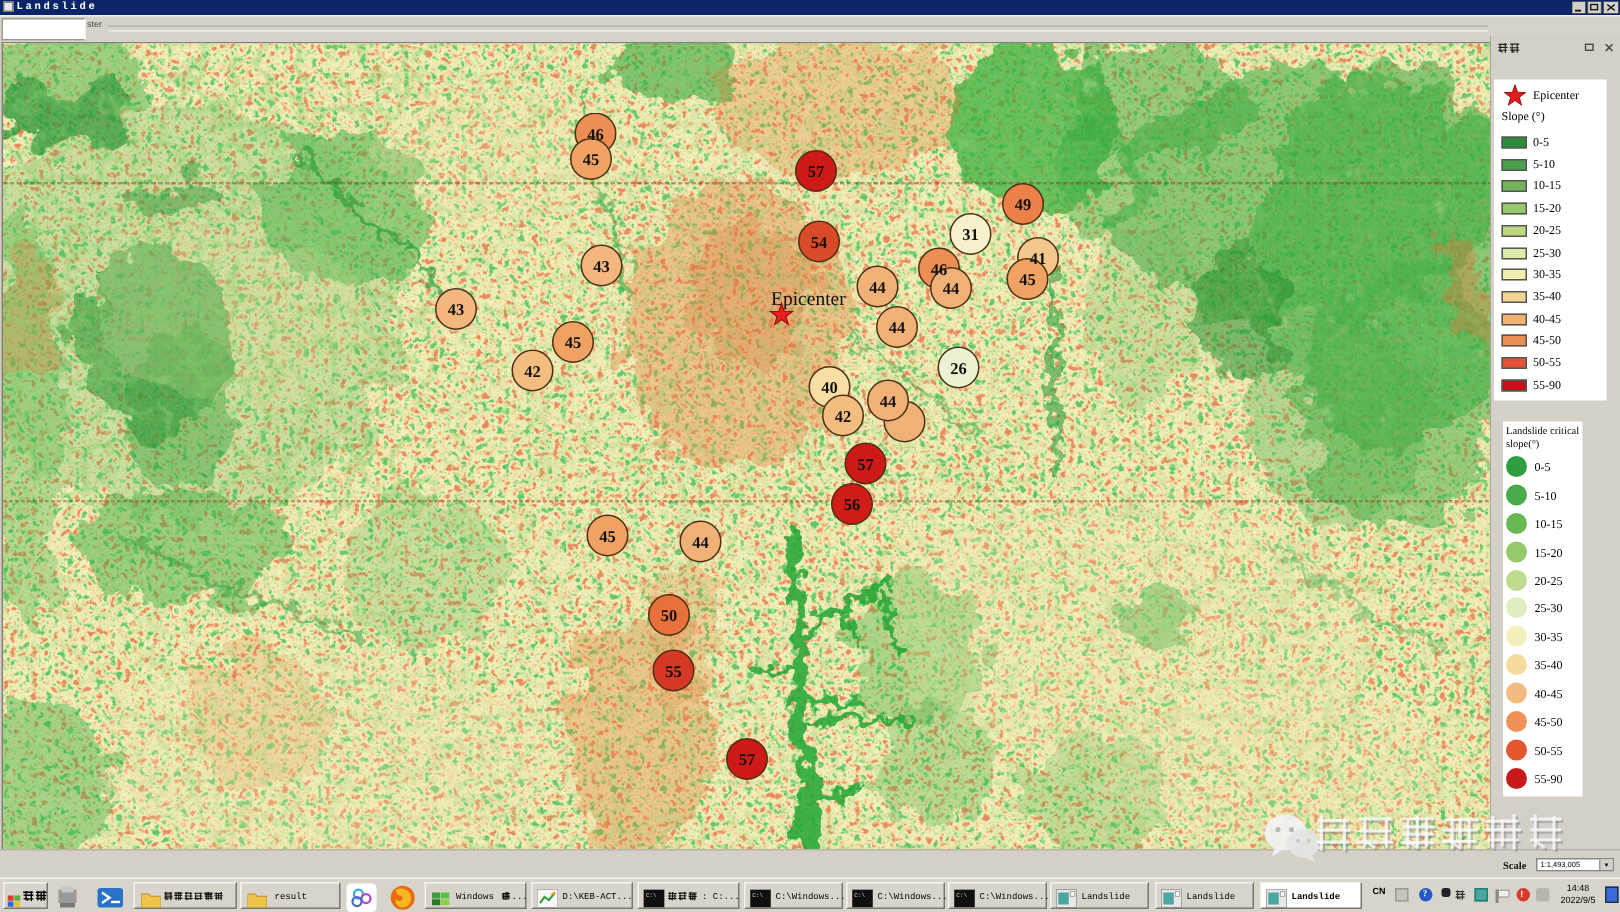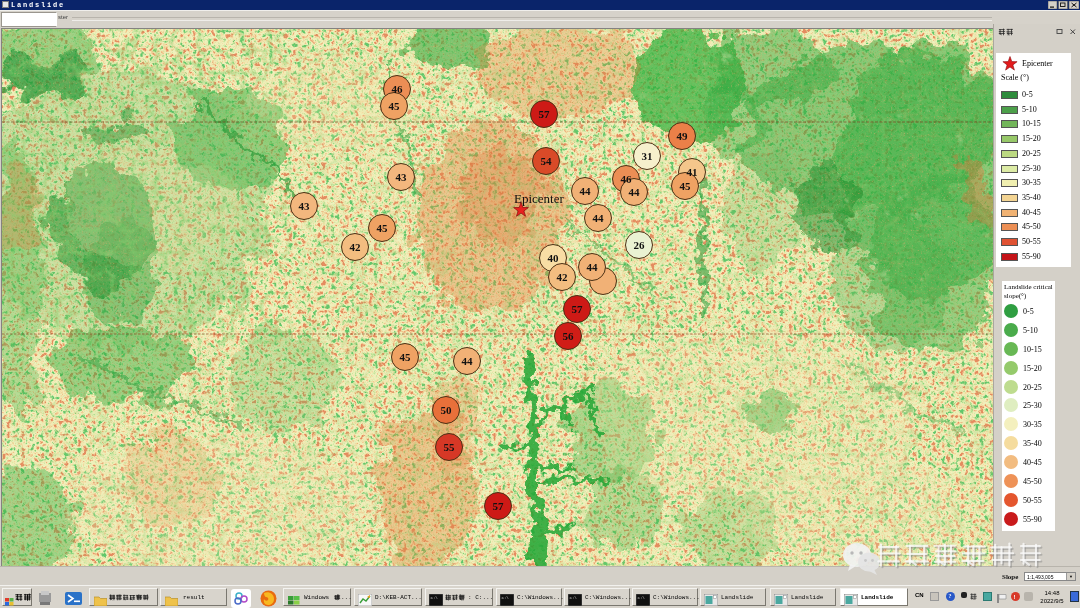--- a/index.html
+++ b/index.html
@@ -252,21 +252,21 @@
     </svg>
   <svg class="abs" style="left:62px;top:4px" width="22" height="8">
     <rect x="1" y="1.5" width="5" height="4" fill="none" stroke="#444" stroke-width="0.9"></rect>
     <path d="M 14.5 1.5 L 19 6 M 19 1.5 L 14.5 6" stroke="#444" stroke-width="1"></path>
   </svg>
   <div class="abs" style="left:2px;top:29px;width:75px;height:214px;background:#fff;"></div>
 <svg class="abs" style="left:6px;top:31px" width="20" height="16">
       <polygon points="10.0,1.5 11.8,6.6 17.1,6.7 12.9,9.9 14.4,15.1 10.0,12.0 5.6,15.1 7.1,9.9 2.9,6.7 8.2,6.6" fill="#e31a1c" stroke="#8a0a0c" stroke-width="0.6"></polygon>
     </svg>
 <div class="abs" style="left:28px;top:35px;font:8px 'Liberation Serif',serif;color:#000;">Epicenter</div>
-<div class="abs" style="left:7px;top:49px;font:8px 'Liberation Serif',serif;color:#000;">Scale (°)</div>
+<div class="abs" style="left:7px;top:49px;font:8px 'Liberation Serif',serif;color:#000;">Slope (°)</div>
 <div class="abs" style="left:7px;top:67px;width:17px;height:8px;background:#2e8b3c;border:1px solid #555;box-sizing:border-box;"></div>
 <div class="abs" style="left:28px;top:66px;font:8px 'Liberation Serif',serif;color:#000;">0-5</div>
 <div class="abs" style="left:7px;top:82px;width:17px;height:8px;background:#4ca04a;border:1px solid #555;box-sizing:border-box;"></div>
 <div class="abs" style="left:28px;top:81px;font:8px 'Liberation Serif',serif;color:#000;">5-10</div>
 <div class="abs" style="left:7px;top:96px;width:17px;height:8px;background:#72b55a;border:1px solid #555;box-sizing:border-box;"></div>
 <div class="abs" style="left:28px;top:95px;font:8px 'Liberation Serif',serif;color:#000;">10-15</div>
 <div class="abs" style="left:7px;top:111px;width:17px;height:8px;background:#97c869;border:1px solid #555;box-sizing:border-box;"></div>
 <div class="abs" style="left:28px;top:110px;font:8px 'Liberation Serif',serif;color:#000;">15-20</div>
 <div class="abs" style="left:7px;top:126px;width:17px;height:8px;background:#bcd982;border:1px solid #555;box-sizing:border-box;"></div>
 <div class="abs" style="left:28px;top:125px;font:8px 'Liberation Serif',serif;color:#000;">20-25</div>
@@ -306,21 +306,21 @@
 <div class="abs" style="left:29px;top:434px;font:8px 'Liberation Serif',serif;color:#000;">40-45</div>
 <div class="abs" style="left:10px;top:450px;width:14px;height:14px;border-radius:50%;background:#ee9257;"></div>
 <div class="abs" style="left:29px;top:453px;font:8px 'Liberation Serif',serif;color:#000;">45-50</div>
 <div class="abs" style="left:10px;top:469px;width:14px;height:14px;border-radius:50%;background:#e4562e;"></div>
 <div class="abs" style="left:29px;top:472px;font:8px 'Liberation Serif',serif;color:#000;">50-55</div>
 <div class="abs" style="left:10px;top:488px;width:14px;height:14px;border-radius:50%;background:#c91a1b;"></div>
 <div class="abs" style="left:29px;top:491px;font:8px 'Liberation Serif',serif;color:#000;">55-90</div>
 </div>
 
 <div class="abs" style="left:0;top:566px;width:1080px;height:19px;background:#d4d0c8;border-top:1px solid #b8b4ac;box-sizing:border-box;">
-  <div class="abs" style="left:1002px;top:6px;font:bold 7px 'Liberation Serif',serif;color:#111;">Slope</div>
+  <div class="abs" style="left:1002px;top:6px;font:bold 7px 'Liberation Serif',serif;color:#111;">Scale</div>
   <div class="abs" style="left:1024px;top:5px;width:52px;height:9px;background:#fff;border:1px solid #888;box-sizing:border-box;">
     <span style="font:5px 'Liberation Sans';color:#000;position:absolute;left:2px;top:1px;">1:1,493,005</span>
     <span style="position:absolute;right:0;top:0;width:8px;height:7px;background:#d4d0c8;border-left:1px solid #999;font:4px 'Liberation Sans';text-align:center;line-height:7px;">▼</span>
   </div>
 </div>
 
 <div class="abs" style="left:840px;top:538px;width:238px;height:40px;z-index:50;">
 
 <svg class="abs" style="left:0;top:2px" width="42" height="40" viewBox="0 0 42 40">
   <ellipse cx="17" cy="15" rx="14" ry="12" fill="#f2f2f2" opacity="0.92"></ellipse>

